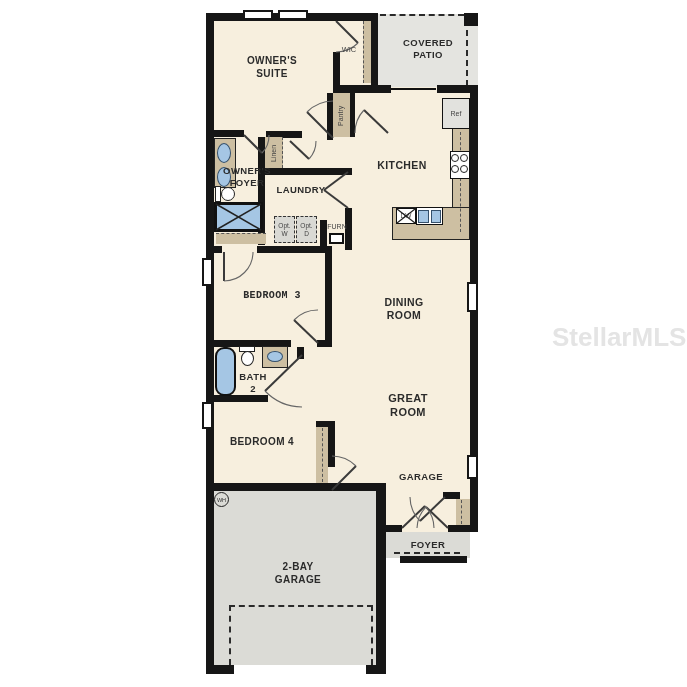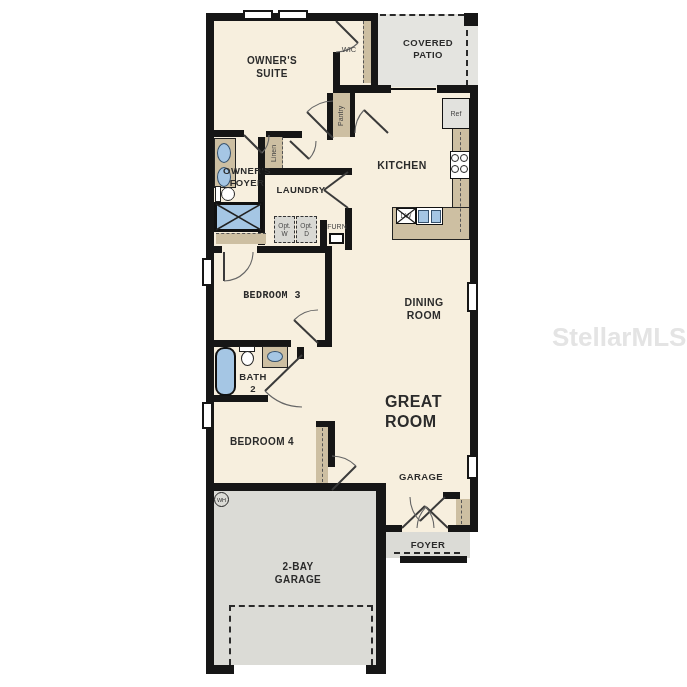--- a/index.html
+++ b/index.html
@@ -180,23 +180,23 @@
     <line x1="391" y1="89" x2="436" y2="89" stroke="#111" stroke-width="2"></line>
   </svg>
 
   <div class="room-label" style="left:272px;top:55px;width:70px;">OWNER'S SUITE</div>
   <div class="small-label" style="left:349px;top:46px;font-size:7.5px;">WIC</div>
   <div class="room-label" style="left:428px;top:37px;width:62px;font-size:9.5px;">COVERED PATIO</div>
   <div class="room-label" style="left:402px;top:159px;width:70px;font-size:10.5px;text-align:center;">KITCHEN</div>
   <div class="room-label" style="left:247px;top:165px;width:58px;font-size:9.5px;">OWNER'S FOYER</div>
   <div class="room-label" style="left:301px;top:184px;width:70px;font-size:9.5px;">LAUNDRY</div>
   <div class="room-label" style="left:272px;top:290px;width:90px;font-family:Liberation Mono, monospace;">BEDROOM 3</div>
-  <div class="room-label" style="left:424px;top:296px;width:50px;font-size:10.5px;">DINING ROOM</div>
+  <div class="room-label" style="left:404px;top:296px;width:50px;font-size:10.5px;">DINING ROOM</div>
   <div class="room-label" style="left:253px;top:371px;width:30px;font-size:9.5px;">BATH 2</div>
-  <div class="room-label" style="left:408px;top:392px;width:46px;font-size:16px;">GREAT ROOM</div>
+  <div class="room-label" style="left:408px;top:392px;width:46px;font-size:11px;">GREAT ROOM</div>
   <div class="room-label" style="left:262px;top:436px;width:90px;">BEDROOM 4</div>
   <div class="room-label" style="left:421px;top:471px;width:60px;font-size:9.5px;">GARAGE</div>
   <div class="room-label" style="left:428px;top:539px;width:60px;font-size:9.5px;">FOYER</div>
   <div class="room-label" style="left:298px;top:561px;width:64px;">2-BAY GARAGE</div>
   <div class="vlabel" style="left:337px;top:99px;height:34px;">Pantry</div>
   <div class="vlabel" style="left:270px;top:140px;height:26px;">Linen</div>
   <div class="small-label" style="left:337px;top:223px;">FURN</div>
 
   <div id="watermark">StellarMLS</div>
 </div>

